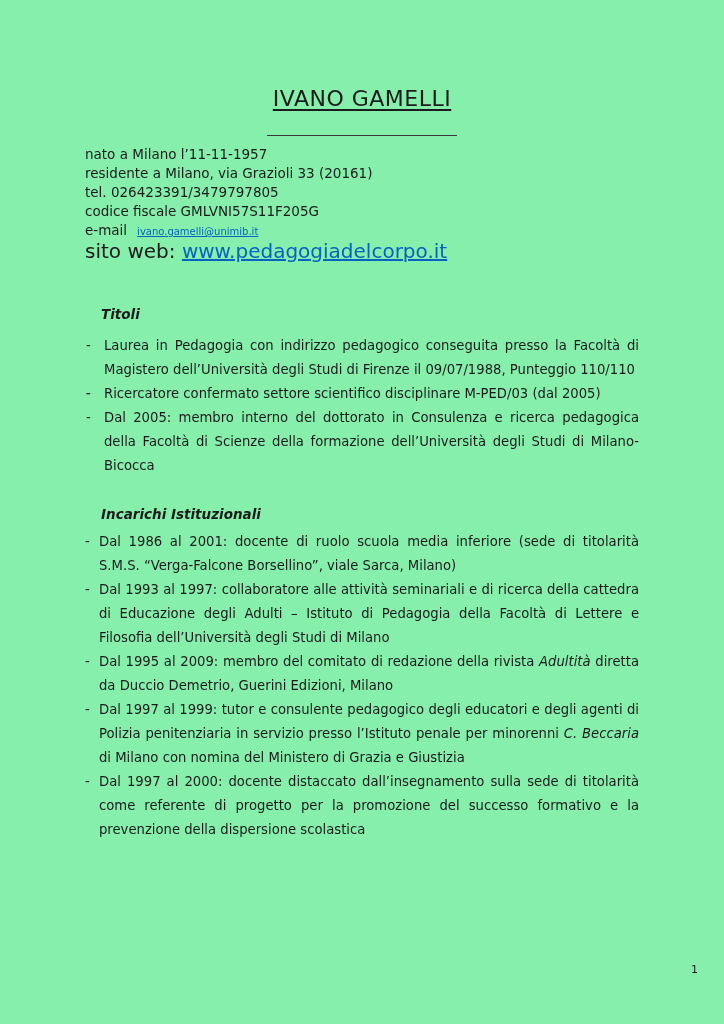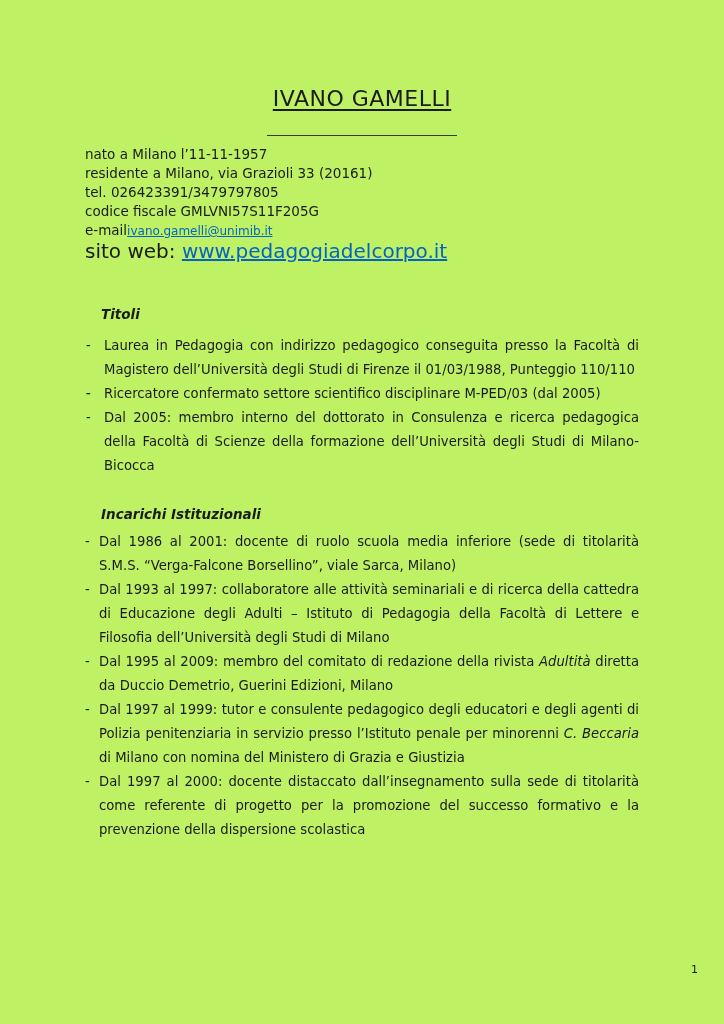--- a/index.html
+++ b/index.html
@@ -3,21 +3,21 @@
 <meta charset="utf-8">
 <style>
   html, body { margin: 0; padding: 0; background: #ffffff; }
   .page {
     position: relative;
     width: 724px;
     height: 1024px;
     box-sizing: border-box;
     margin: 0 auto;
     padding: 86px 85px 0 85px;
-    background: #bef264;
+    background: #86efac;
     color: #1b1b1b;
     font-family: "DejaVu Sans", "Liberation Sans", sans-serif;
     overflow: hidden;
   }
   .name {
     text-align: center;
     font-size: 22px;
     letter-spacing: 0.5px;
     text-decoration: underline;
     text-underline-offset: 3px;
@@ -31,21 +31,21 @@
   .contact {
     text-align: left;
     font-size: 13.5px;
     line-height: 19px;
   }
   .link {
     color: #0563C1;
     text-decoration: underline;
     cursor: pointer;
   }
-  .email-line .link { font-size: 12px; margin-left: 0; }
+  .email-line .link { font-size: 10px; margin-left: 10px; }
   .web-line { font-size: 20px; line-height: 21px; }
   .cv-title {
     text-align: center;
     font-size: 21px;
     font-weight: 400;
     letter-spacing: 0.5px;
     margin: 62px 0 0 0;
   }
   .section-heading {
     font-size: 13.5px;
@@ -99,21 +99,21 @@
       </div>
     </div>
   </div>
 
 
   <h2 class="section-heading">Titoli</h2>
 
   <div class="list titoli-list">
     <div class="li">
       <span class="marker">-</span>
-      <span class="li-text">Laurea in Pedagogia con indirizzo pedagogico conseguita presso la Facoltà di Magistero dell’Università degli Studi di Firenze il 01/03/1988, Punteggio 110/110</span>
+      <span class="li-text">Laurea in Pedagogia con indirizzo pedagogico conseguita presso la Facoltà di Magistero dell’Università degli Studi di Firenze il 09/07/1988, Punteggio 110/110</span>
     </div>
     <div class="li">
       <span class="marker">-</span>
     </div>
     <div class="li">
       <span class="marker">-</span>
       <span class="li-text">Ricercatore confermato settore scientifico disciplinare M-PED/03 (dal 2005)</span>
     </div>
     <div class="li">
       <span class="marker">-</span>

